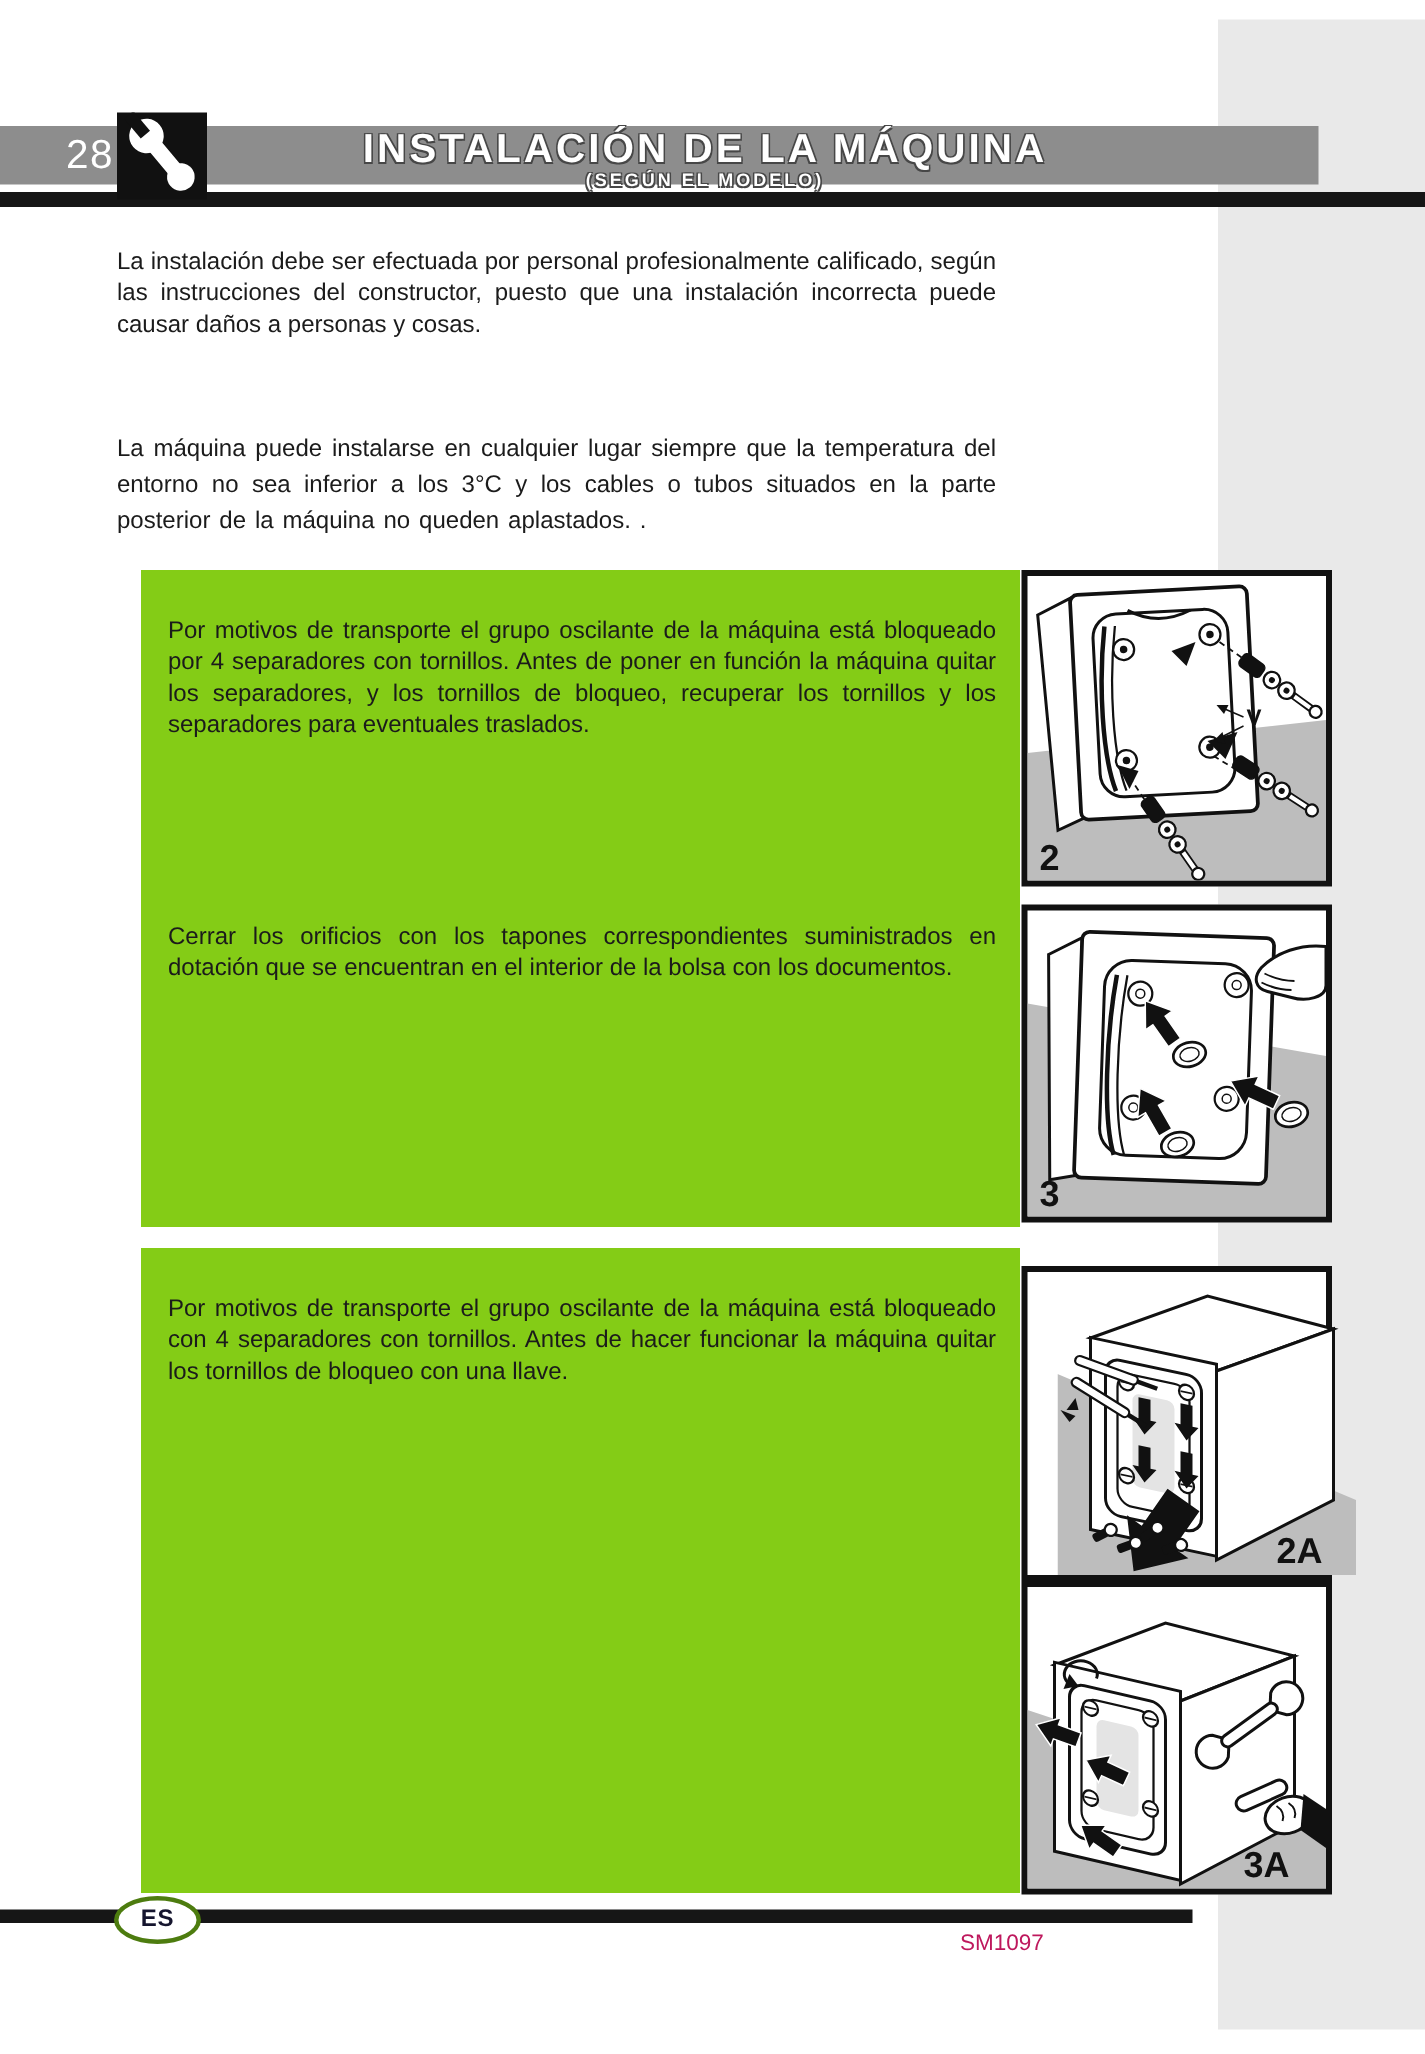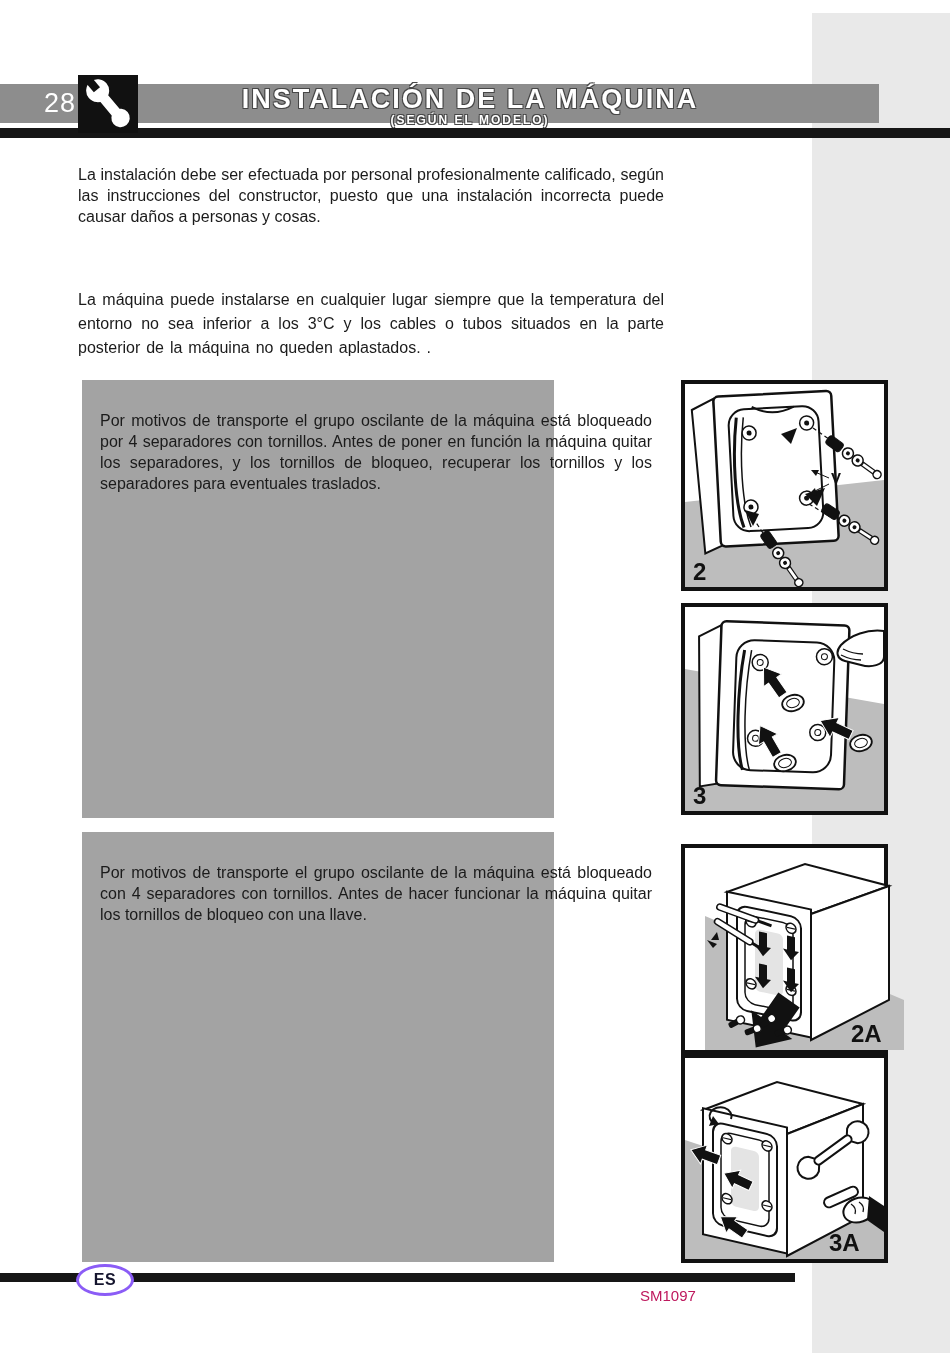--- a/index.html
+++ b/index.html
@@ -19,40 +19,40 @@
      text-shadow:-1px -1px 0 #474747,1px -1px 0 #474747,-1px 1px 0 #474747,1px 1px 0 #474747;}
   .doc-subtitle{color:#fff;font-weight:bold;font-size:12px;letter-spacing:2px;margin-top:1px;
      text-shadow:-1px -1px 0 #474747,1px -1px 0 #474747,-1px 1px 0 #474747,1px 1px 0 #474747;}
   .header-black{left:0;top:128px;width:950px;height:10px;background:#161616;z-index:2;}
 
   
   .para{width:586px;font-size:16px;line-height:21px;text-align:justify;}
   .p1{left:78px;top:148px;}
   .p2{left:78px;top:272px;line-height:24px;word-spacing:1.5px;}
 
-  .graybox{left:82px;width:472px;background:#a3a3a3;z-index:1;}
+  .graybox{left:94px;width:586px;background:#84cc16;z-index:1;}
   .box1{top:380px;height:438px;}
   .box2{top:832px;height:430px;}
   .graybox .para{position:absolute;left:18px;width:552px;}
   .bp1{top:14px;}
   .bp2{top:218px;}
 
   
   .fig{left:681px;width:207px;background:#fff;border:4px solid #111;box-sizing:border-box;z-index:5;}
   .fig svg{display:block;}
   .f2{top:380px;height:211px;}
   .f3{top:603px;height:212px;}
   .f2a{top:844px;height:210px;padding-left:20px;}
   .f3a{top:1054px;height:209px;text-align:center;}
   .figlabel{font-family:"Liberation Sans",sans-serif;font-weight:bold;font-size:24px;fill:#111;}
   .anno{font-family:"Liberation Sans",sans-serif;font-weight:bold;font-size:15px;fill:#111;}
 
   
   .footer-line{left:0;top:1273px;width:795px;height:9px;background:#161616;z-index:2;}
-  .lang-badge{left:76px;top:1264px;width:52px;height:26px;background:#fff;border:3px solid #8b5cf6;
+  .lang-badge{left:76px;top:1264px;width:52px;height:26px;background:#fff;border:3px solid #4d7c0f;
       border-radius:50%;z-index:3;display:flex;align-items:center;justify-content:center;
       font-weight:bold;font-size:16px;color:#15152e;letter-spacing:.5px;}
   .doc-code{left:640px;top:1287px;width:150px;text-align:left;font-size:15px;color:#be185d;z-index:3;}
 </style>
 </head>
 <body>
 
 <div class="abs side-band"></div>
 
 <div class="abs header-bar"></div>
@@ -71,20 +71,21 @@
   <div class="doc-title">INSTALACIÓN DE LA MÁQUINA</div>
   <div class="doc-subtitle">(SEGÚN EL MODELO)</div>
 </div>
 <div class="abs header-black"></div>
 
 <p class="abs para p1">La instalación debe ser efectuada por personal profesionalmente calificado, según las instrucciones del constructor, puesto que una instalación incorrecta puede causar daños a personas y cosas.</p>
 <p class="abs para p2">La máquina puede instalarse en cualquier lugar siempre que la temperatura del entorno no sea inferior a los 3°C y los cables o tubos situados en la parte posterior de la máquina no queden aplastados. .</p>
 
 <div class="abs graybox box1">
   <p class="para bp1">Por motivos de transporte el grupo oscilante de la máquina está bloqueado por 4 separadores con tornillos. Antes de poner en función la máquina quitar los separadores, y los tornillos de bloqueo, recuperar los tornillos y los separadores para eventuales traslados.</p>
+  <p class="para bp2">Cerrar los orificios con los tapones correspondientes suministrados en dotación que se encuentran en el interior de la bolsa con los documentos.</p>
 </div>
 
 <div class="abs graybox box2">
   <p class="para bp1">Por motivos de transporte el grupo oscilante de la máquina está bloqueado con 4 separadores con tornillos. Antes de hacer funcionar la máquina quitar los tornillos de bloqueo con una llave.</p>
 </div>
 
 <div class="abs fig f2">
   <svg width="199" height="203" viewBox="0 0 199 203">
     <polygon points="0,118 199,96 199,203 0,203" fill="#bdbdbd"></polygon>
     <g stroke="#111" fill="#fff">

